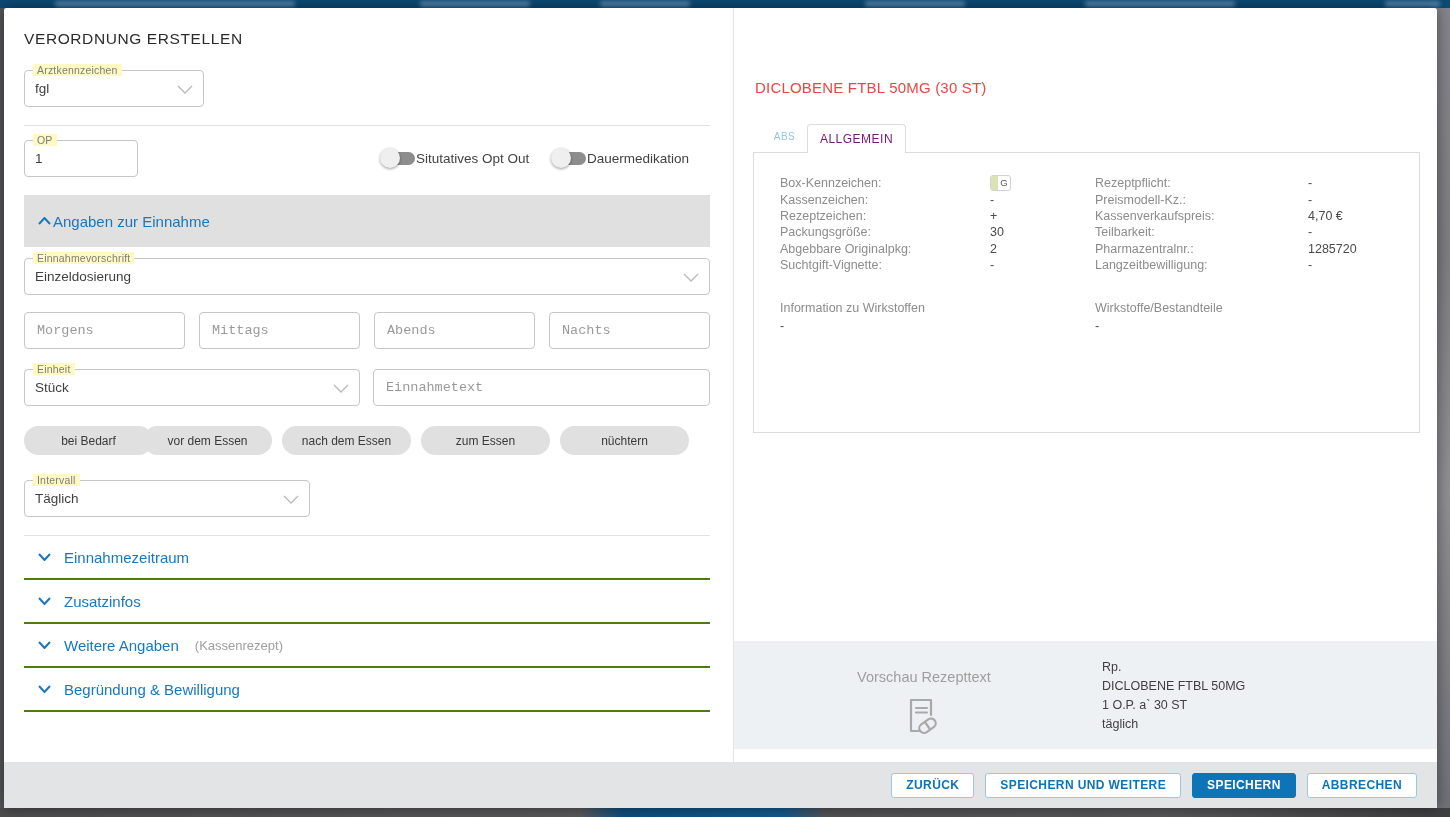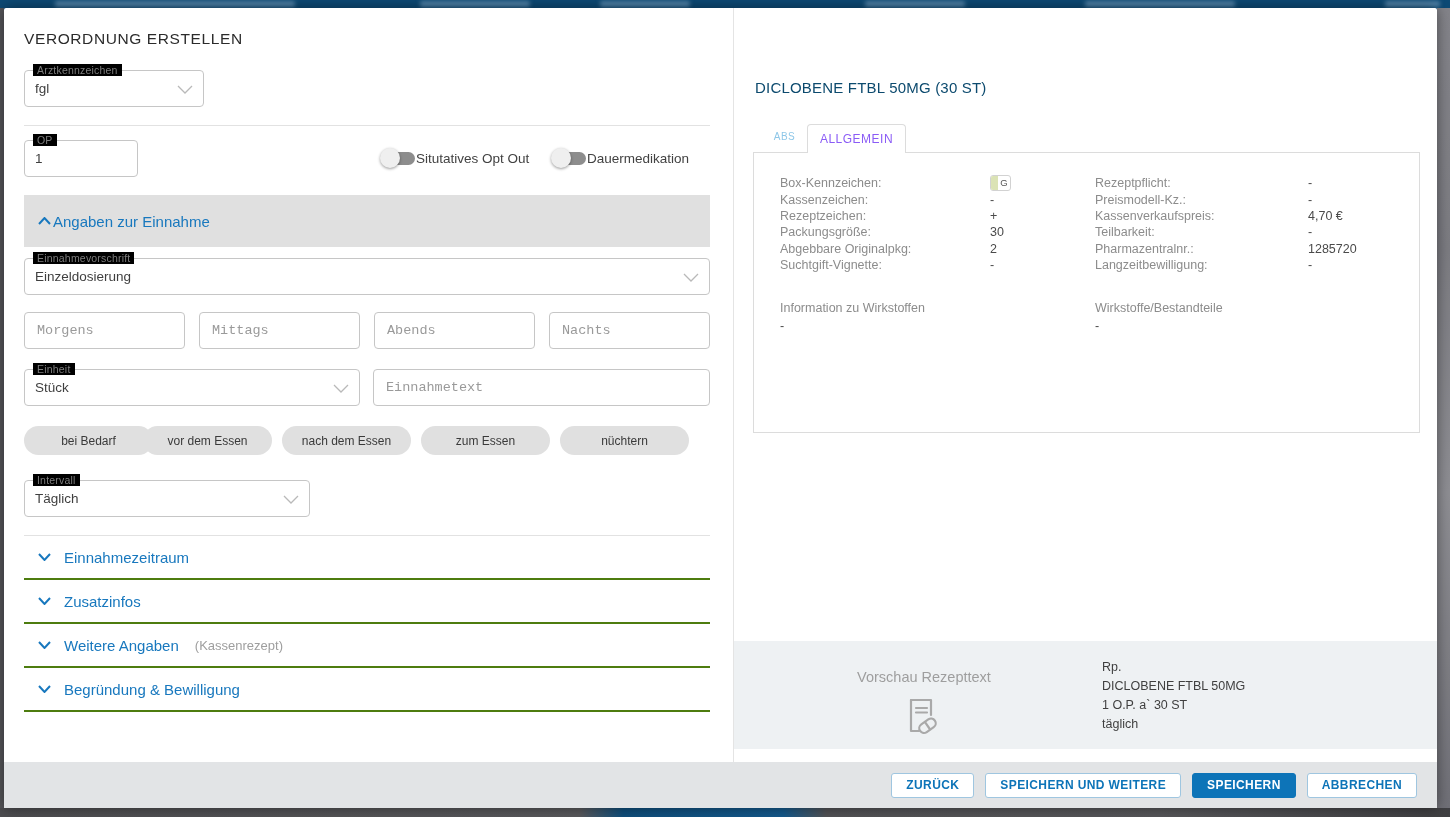--- a/index.html
+++ b/index.html
@@ -17,21 +17,21 @@
   
   .dialog { position:absolute; left:4px; top:8px; width:1433px; height:800px; background:#fff;
     border-radius:2px; box-shadow:0 0 14px rgba(0,0,0,.45); z-index:2; }
 
   .dlg-title { position:absolute; left:20px; top:22px; font-size:15.5px; letter-spacing:.6px;
     color:#2b2b2b; font-weight:500; }
 
   
   .field { position:absolute; border:1px solid #c6c6c6; border-radius:4px; background:#fff; height:37px;
     display:flex; align-items:center; padding:0 10px; cursor:pointer; }
-  .field .flabel { position:absolute; top:-7px; left:8px; background:#000000; padding:0 4px;
+  .field .flabel { position:absolute; top:-7px; left:8px; background:#fef9c3; padding:0 4px;
     font-size:10.5px; color:#7d7d7d; letter-spacing:.2px; white-space:nowrap;text-align:center; }
   .field .fvalue { font-size:13.5px; color:#3f3f3f; }
   .field .chev { position:absolute; right:10px; top:14px; }
 
   .tinput { position:absolute; border:1px solid #c6c6c6; border-radius:4px; background:#fff; height:37px;
     padding:0 12px; font-size:13.5px; color:#3f3f3f; font-family:Liberation Mono, monospace; outline:none; }
   .tinput::placeholder { color:#9a9a9a; opacity:1; }
 
   .hline { position:absolute; height:0; border-top:1px solid #e2e2e2; }
   .vline { position:absolute; width:0; border-left:1px solid #e4e4e4; }
@@ -53,27 +53,27 @@
   .chip { position:absolute; top:418px; width:129px; height:29px; border-radius:15px; background:#e0e0e0;
     display:flex; align-items:center; justify-content:center; font-size:12px; color:#3a3a3a; cursor:pointer; }
 
   
   .collapsed-list { position:absolute; left:20px; top:527px; width:686px; border-top:1px solid #e2e2e2; }
   .collapsed-row { height:44px; border-bottom:2px solid #4d7c0f; display:flex; align-items:center;
     padding-left:14px; gap:13px; cursor:pointer; }
   .collapsed-row .suffix { font-size:13px; color:#9e9e9e; margin-left:3px; }
 
   
-  .prod-title { position:absolute; left:751px; top:71px; font-size:15px; color:#0c4a6e; letter-spacing:.2px;text-align:right; }
+  .prod-title { position:absolute; left:751px; top:71px; font-size:15px; color:#ef4444; letter-spacing:.2px;text-align:right; }
   .tab-abs { position:absolute; left:758px; top:123px; width:45px; height:20px; text-align:center;
     font-size:10px; letter-spacing:.5px; color:#8ec7e8; font-weight:500; cursor:pointer; }
   .tab-allg { position:absolute; left:803px; top:116px; width:99px; height:29px; background:#fff;
     border:1px solid #dcdcdc; border-bottom:none; border-radius:4px 4px 0 0; z-index:3;
     display:flex; align-items:center; justify-content:center; font-size:12px; letter-spacing:.5px;
-    color:#8b5cf6; font-weight:500; cursor:pointer; }
+    color:#701a75; font-weight:500; cursor:pointer; }
   .info-card { position:absolute; left:749px; top:144px; width:667px; height:281px;
     border:1px solid #dcdcdc; background:#fff; }
   .det-col { position:absolute; top:22px; width:315px; }
   .det-col.c1 { left:26px; }
   .det-col.c2 { left:341px; }
   .det-row { display:flex; height:16.4px; align-items:center; font-size:12.5px; }
   .det-row .dlab { color:#8c8c8c; }
   .c1 .det-row .dlab { flex:0 0 210px; }
   .c2 .det-row .dlab { flex:0 0 213px; }
   .det-row .dval { color:#4a4a4a; }

